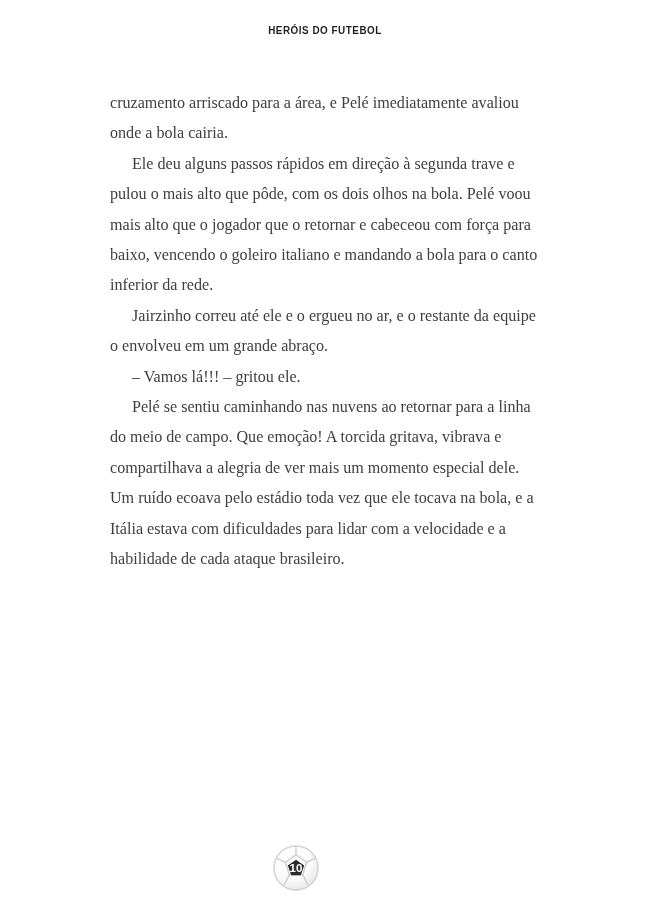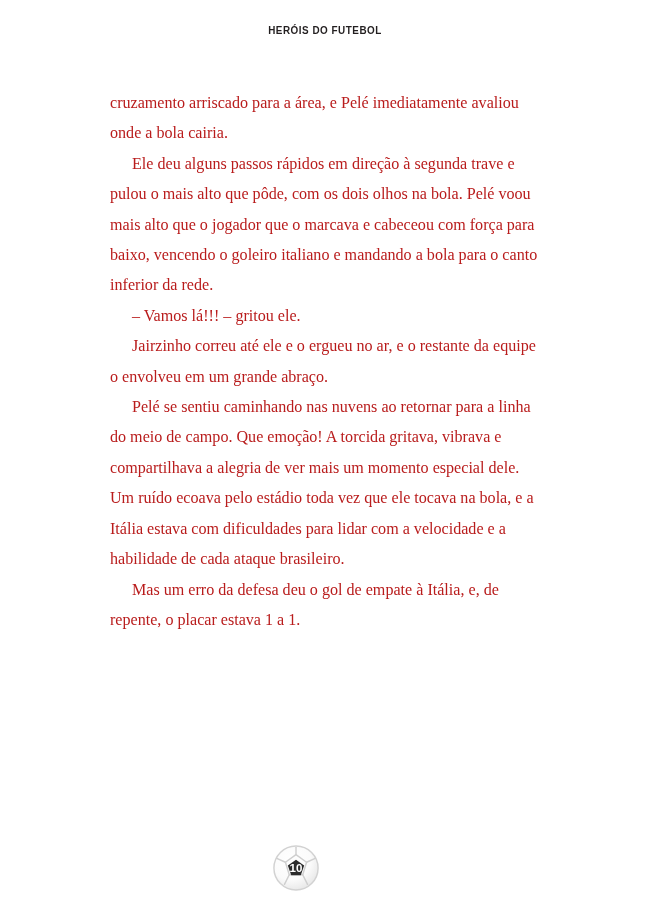--- a/index.html
+++ b/index.html
@@ -48,21 +48,21 @@
     left: 110px;
     width: 436px;
   }
 
   .para {
     margin: 0;
     font-size: 16.1px;
     line-height: 30.4px;
     text-align: left;
     text-indent: 0;
-    color: #b91c1c;
+    color: #404040;
     -webkit-font-smoothing: antialiased;
   }
   .para.indent {
     text-indent: 22px;
   }
   .para.shout {
     font-style: italic;
     text-indent: 22px;
     letter-spacing: -0.1px;
     white-space: nowrap;
@@ -110,25 +110,24 @@
 </head>
 <body>
 
 <div class="page">
 
   <div class="running-header">HERÓIS DO FUTEBOL</div>
 
   <div class="textblock">
 
     <p class="para">cruzamento arriscado para a área, e Pelé imediatamente avaliou onde a bola cairia.</p>
-    <p class="para indent">Ele deu alguns passos rápidos em direção à segunda trave e pulou o mais alto que pôde, com os dois olhos na bola. Pelé voou mais alto que o jogador que o marcava e cabeceou com força para baixo, vencendo o goleiro italiano e mandando a bola para o canto inferior da rede.</p>
+    <p class="para indent">Ele deu alguns passos rápidos em direção à segunda trave e pulou o mais alto que pôde, com os dois olhos na bola. Pelé voou mais alto que o jogador que o retornar e cabeceou com força para baixo, vencendo o goleiro italiano e mandando a bola para o canto inferior da rede.</p>
+    <p class="para indent">Jairzinho correu até ele e o ergueu no ar, e o restante da equipe o envolveu em um grande abraço.</p>
     <p class="para indent">– Vamos lá!!! – gritou ele.</p>
-    <p class="para indent">Jairzinho correu até ele e o ergueu no ar, e o restante da equipe o envolveu em um grande abraço.</p>
     <p class="para indent">Pelé se sentiu caminhando nas nuvens ao retornar para a linha do meio de campo. Que emoção! A torcida gritava, vibrava e compartilhava a alegria de ver mais um momento especial dele. Um ruído ecoava pelo estádio toda vez que ele tocava na bola, e a Itália estava com dificuldades para lidar com a velocidade e a habilidade de cada ataque brasileiro.</p>
-    <p class="para indent">Mas um erro da defesa deu o gol de empate à Itália, e, de repente, o placar estava 1 a 1.</p>
 
   </div>
 
   <div class="folio">
     <div class="folio-ball">
       <svg viewBox="0 0 100 100" aria-hidden="true">
         <defs>
           <radialGradient id="ballShade" cx="38%" cy="32%" r="72%">
             <stop offset="0%" stop-color="#ffffff"></stop>
             <stop offset="62%" stop-color="#fbfbfb"></stop>

